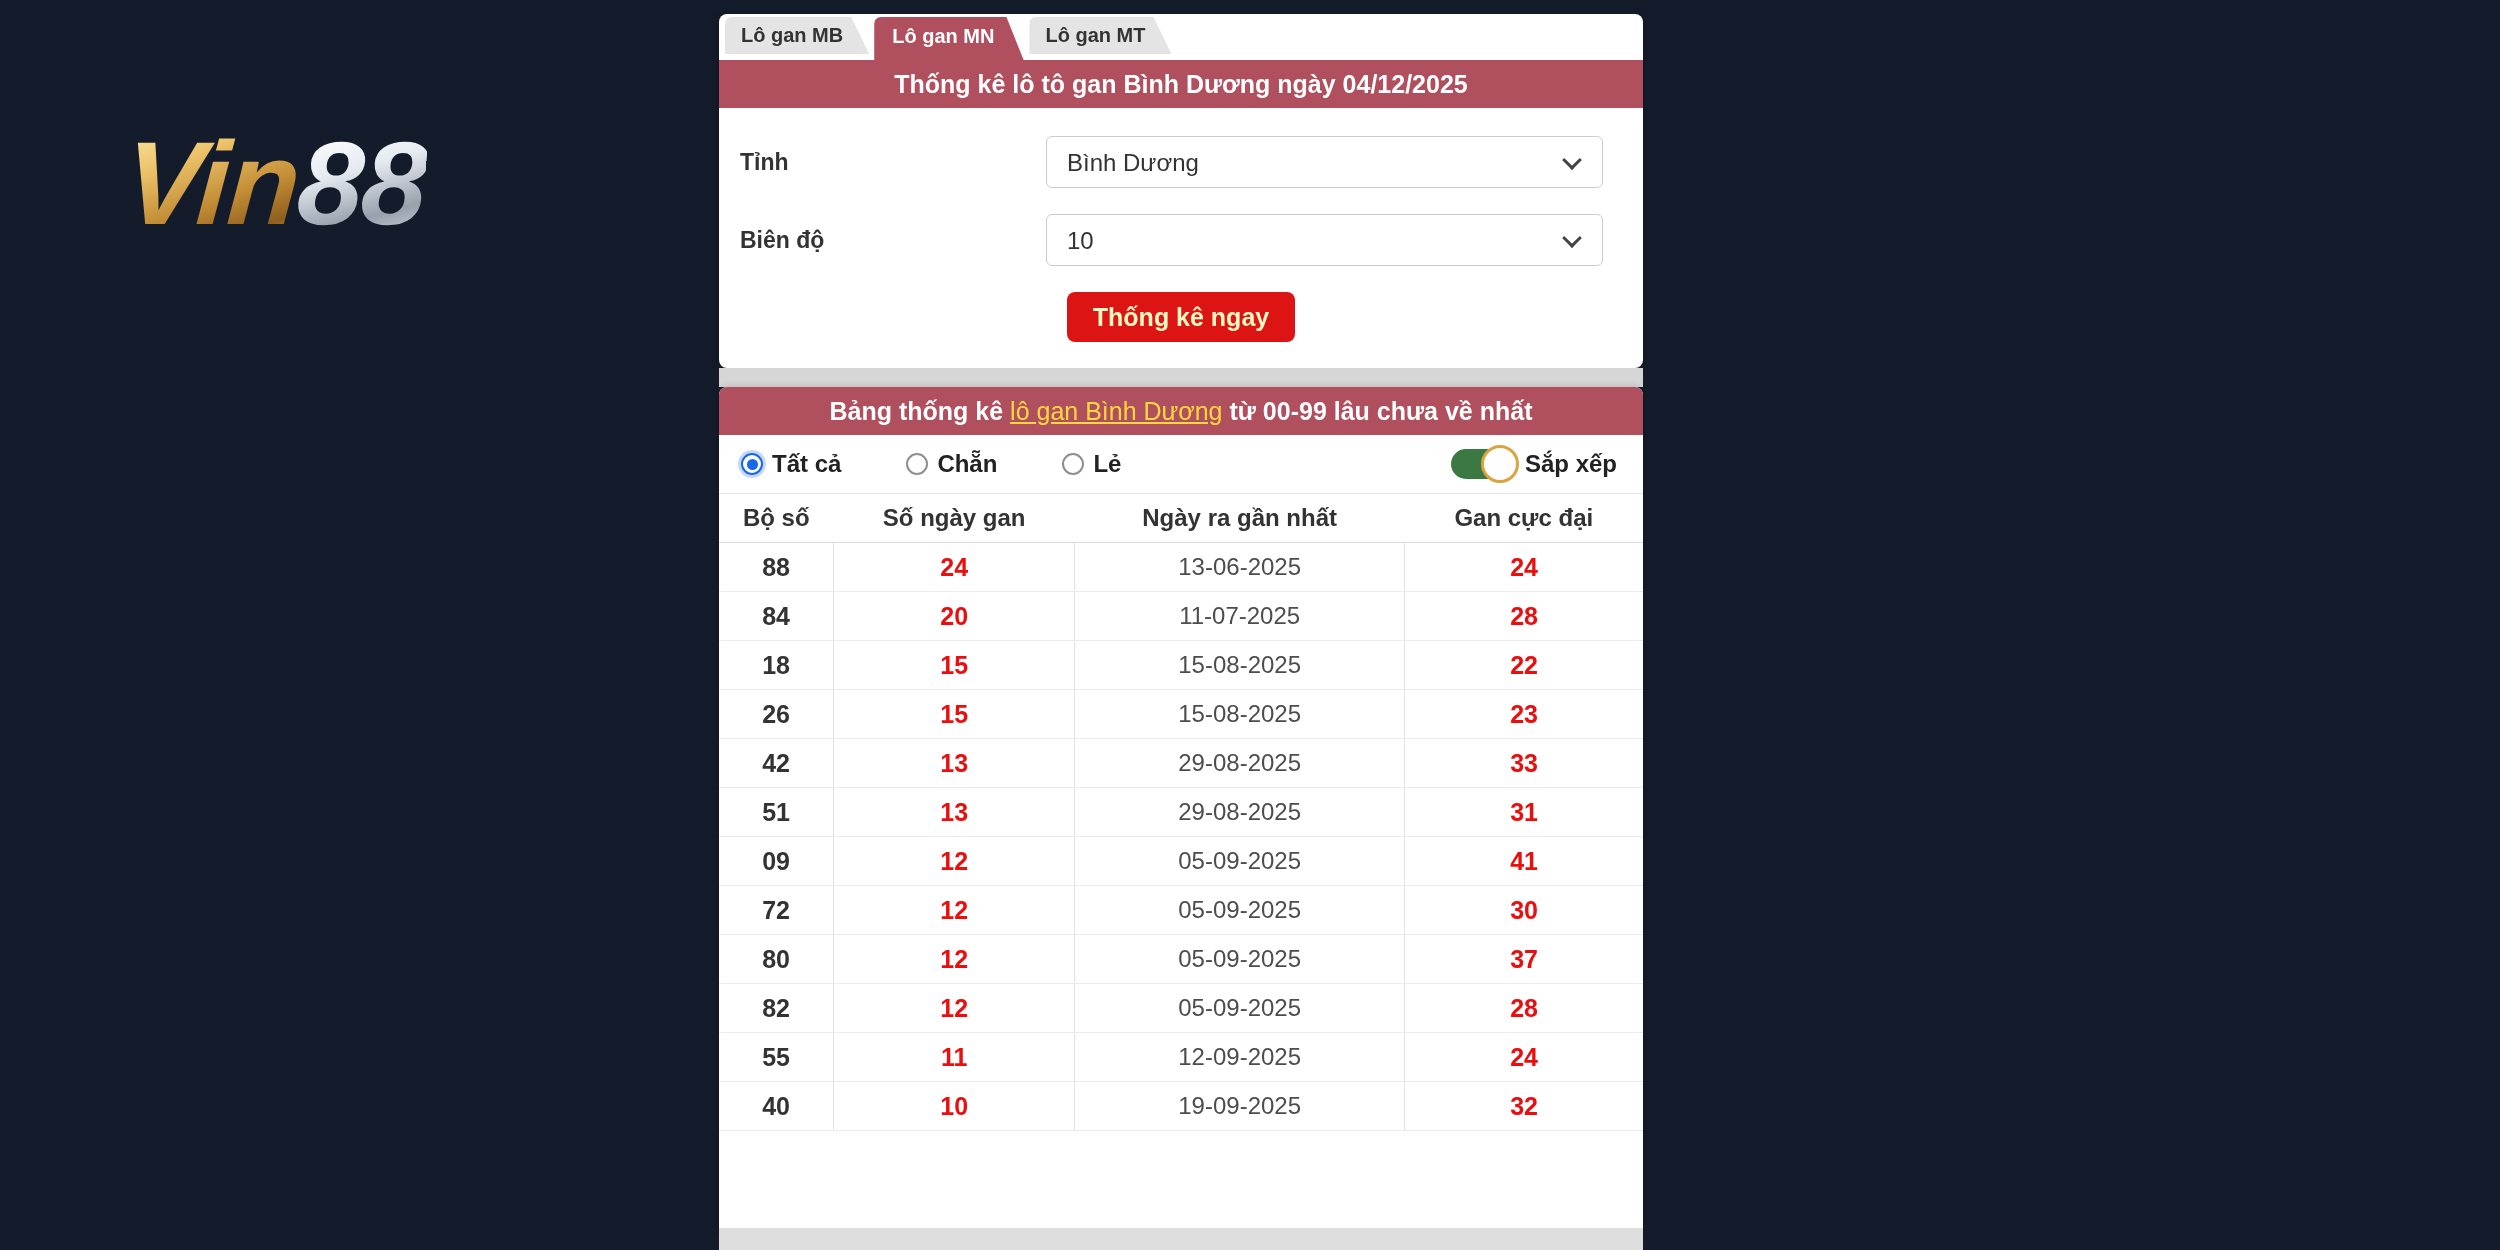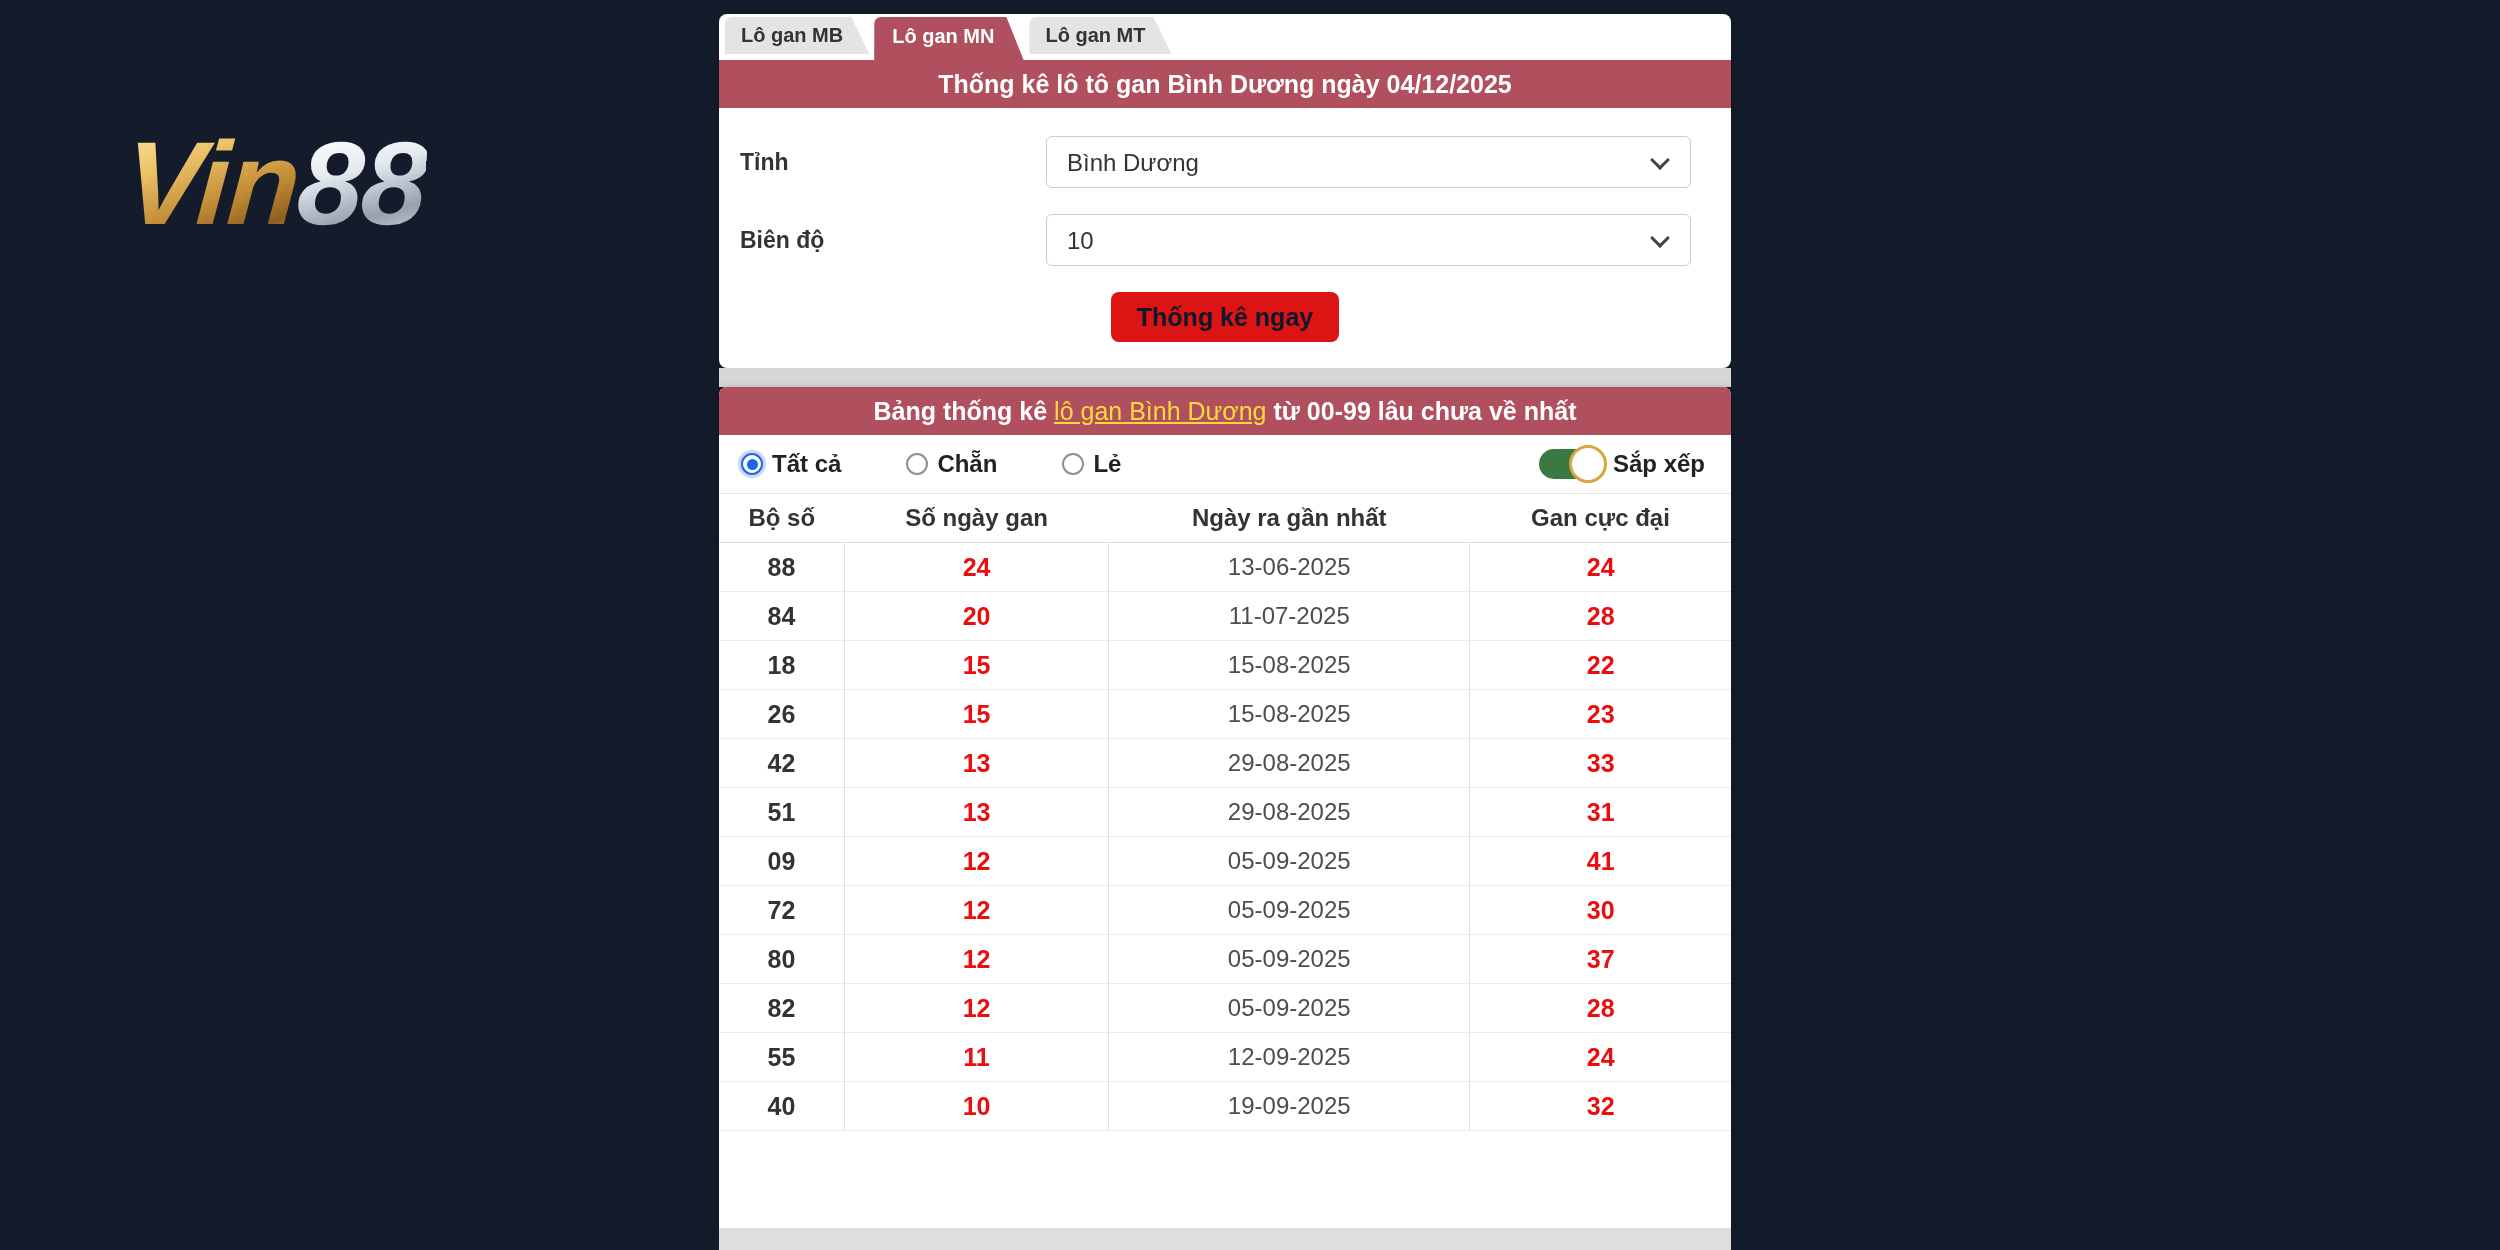--- a/index.html
+++ b/index.html
@@ -22,21 +22,21 @@
   }
   .logo .gold{
     background:linear-gradient(160deg,#fbe7a1 5%,#ecc269 32%,#c08a33 62%,#8f5f20 82%,#d9a84e 100%);
     -webkit-background-clip:text;background-clip:text;color:transparent;
   }
   .logo .silver{
     background:linear-gradient(165deg,#ffffff 10%,#e6ebf1 40%,#97a1ad 72%,#dfe5ec 100%);
     -webkit-background-clip:text;background-clip:text;color:transparent;
   }
   
-  .column{position:absolute;left:719px;top:0;width:1012px;height:1250px;}
+  .column{position:absolute;left:719px;top:0;width:924px;height:1250px;}
   .card{background:#fff;box-shadow:0 2px 8px rgba(0,0,0,.28);}
   .card1{margin-top:14px;border-radius:8px;height:354px;overflow:visible;}
   .gap-strip{height:19px;background:#d6d6d6;}
   .card2{height:841px;border-radius:8px 8px 0 0;overflow:hidden;}
   .bottom-strip{height:22px;background:#dedede;}
   
   .tabs{display:flex;align-items:flex-start;height:40px;padding:3px 0 0 6px;position:relative;}
   .tab{
     height:37px;line-height:37px;padding:0 26px 0 16px;margin-right:5px;
     font-size:20px;font-weight:bold;color:#333;background:var(--tab-inactive);
@@ -68,21 +68,21 @@
     -webkit-appearance:none;appearance:none;cursor:pointer;
   }
   .chevron{
     position:absolute;right:24px;top:17px;width:14px;height:14px;
     border-right:3px solid #444;border-bottom:3px solid #444;
     transform:rotate(45deg);pointer-events:none;
   }
   .btn-row{text-align:center;margin-top:26px;padding-bottom:23px;}
   .btn{
     display:inline-block;min-width:206px;height:50px;line-height:50px;padding:0 26px;
-    background:var(--button-red);color:#0f172a;font-size:25px;font-weight:bold;
+    background:var(--button-red);color:#fef9c3;font-size:25px;font-weight:bold;
     border:none;border-radius:8px;cursor:pointer;
     font-family:"Liberation Sans","DejaVu Sans",sans-serif;
   }
   
   .filter-row{height:58px;display:flex;align-items:center;padding:0 26px 0 22px;background:#fff;gap:35px;}
   .filter{display:flex;align-items:center;margin-right:30px;cursor:pointer;}
   .radio{
     width:22px;height:22px;border-radius:50%;border:2px solid #8f8f8f;background:#fff;
     display:inline-flex;align-items:center;justify-content:center;margin-right:9px;flex:0 0 auto;
   }

